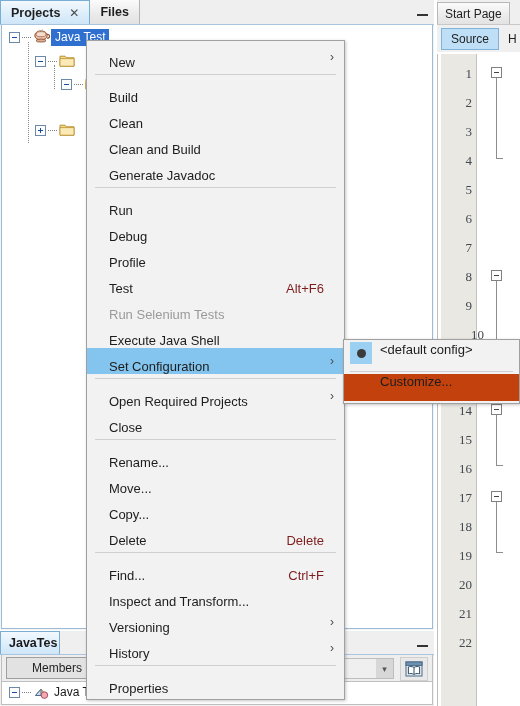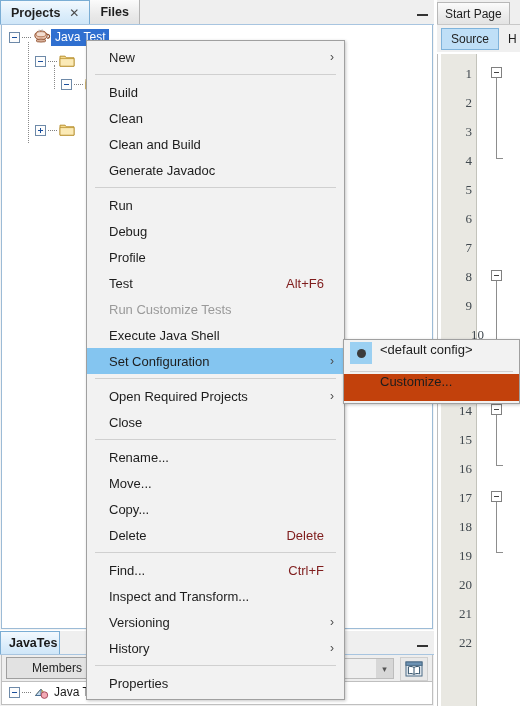--- a/index.html
+++ b/index.html
@@ -169,21 +169,21 @@
   
   .menu {
     position: absolute; left: 86px; top: 40px; width: 259px;
     background: #f2f2f2;
     border: 1px solid #a0a0a0;
     box-shadow: 1px 1px 3px rgba(0,0,0,0.22);
     padding: 3px 0;
     z-index: 50;
   }
   .mi {
-    position: relative; height: 26px; display: flex; align-items: center;
+    position: relative; height: 26px; display: flex; align-items: flex-end;
     padding: 0 8px 0 22px; font-size: 13px; color: #1d1d1d; white-space: nowrap;
   }
   .mi.hl { background: #84c5f0; }
   .mi.disabled { color: #9a9a9a; }
   .mi .accel { margin-left: auto; padding-right: 12px; font-size: 13px; color:#7f1d1d; }
   .mi .arrow { position:absolute; right:10px; top:50%; transform:translateY(-50%);
                font-size: 12px; color:#4c4c4c; }
   .msep { height: 1px; background: #d0d0d0; margin: 4px 8px; }
 
   .submenu {
@@ -412,21 +412,21 @@
       <span>Debug</span>
     </div>
     <div class="mi">
       <span>Profile</span>
     </div>
     <div class="mi">
       <span>Test</span>
       <span class="accel">Alt+F6</span>
     </div>
     <div class="mi disabled">
-      <span>Run Customize Tests</span>
+      <span>Run Selenium Tests</span>
     </div>
     <div class="mi">
       <span>Execute Java Shell</span>
     </div>
     <div class="mi hl">
       <span>Set Configuration</span>
       <span class="arrow">›</span>
     </div>
     <div class="msep"></div>
 

